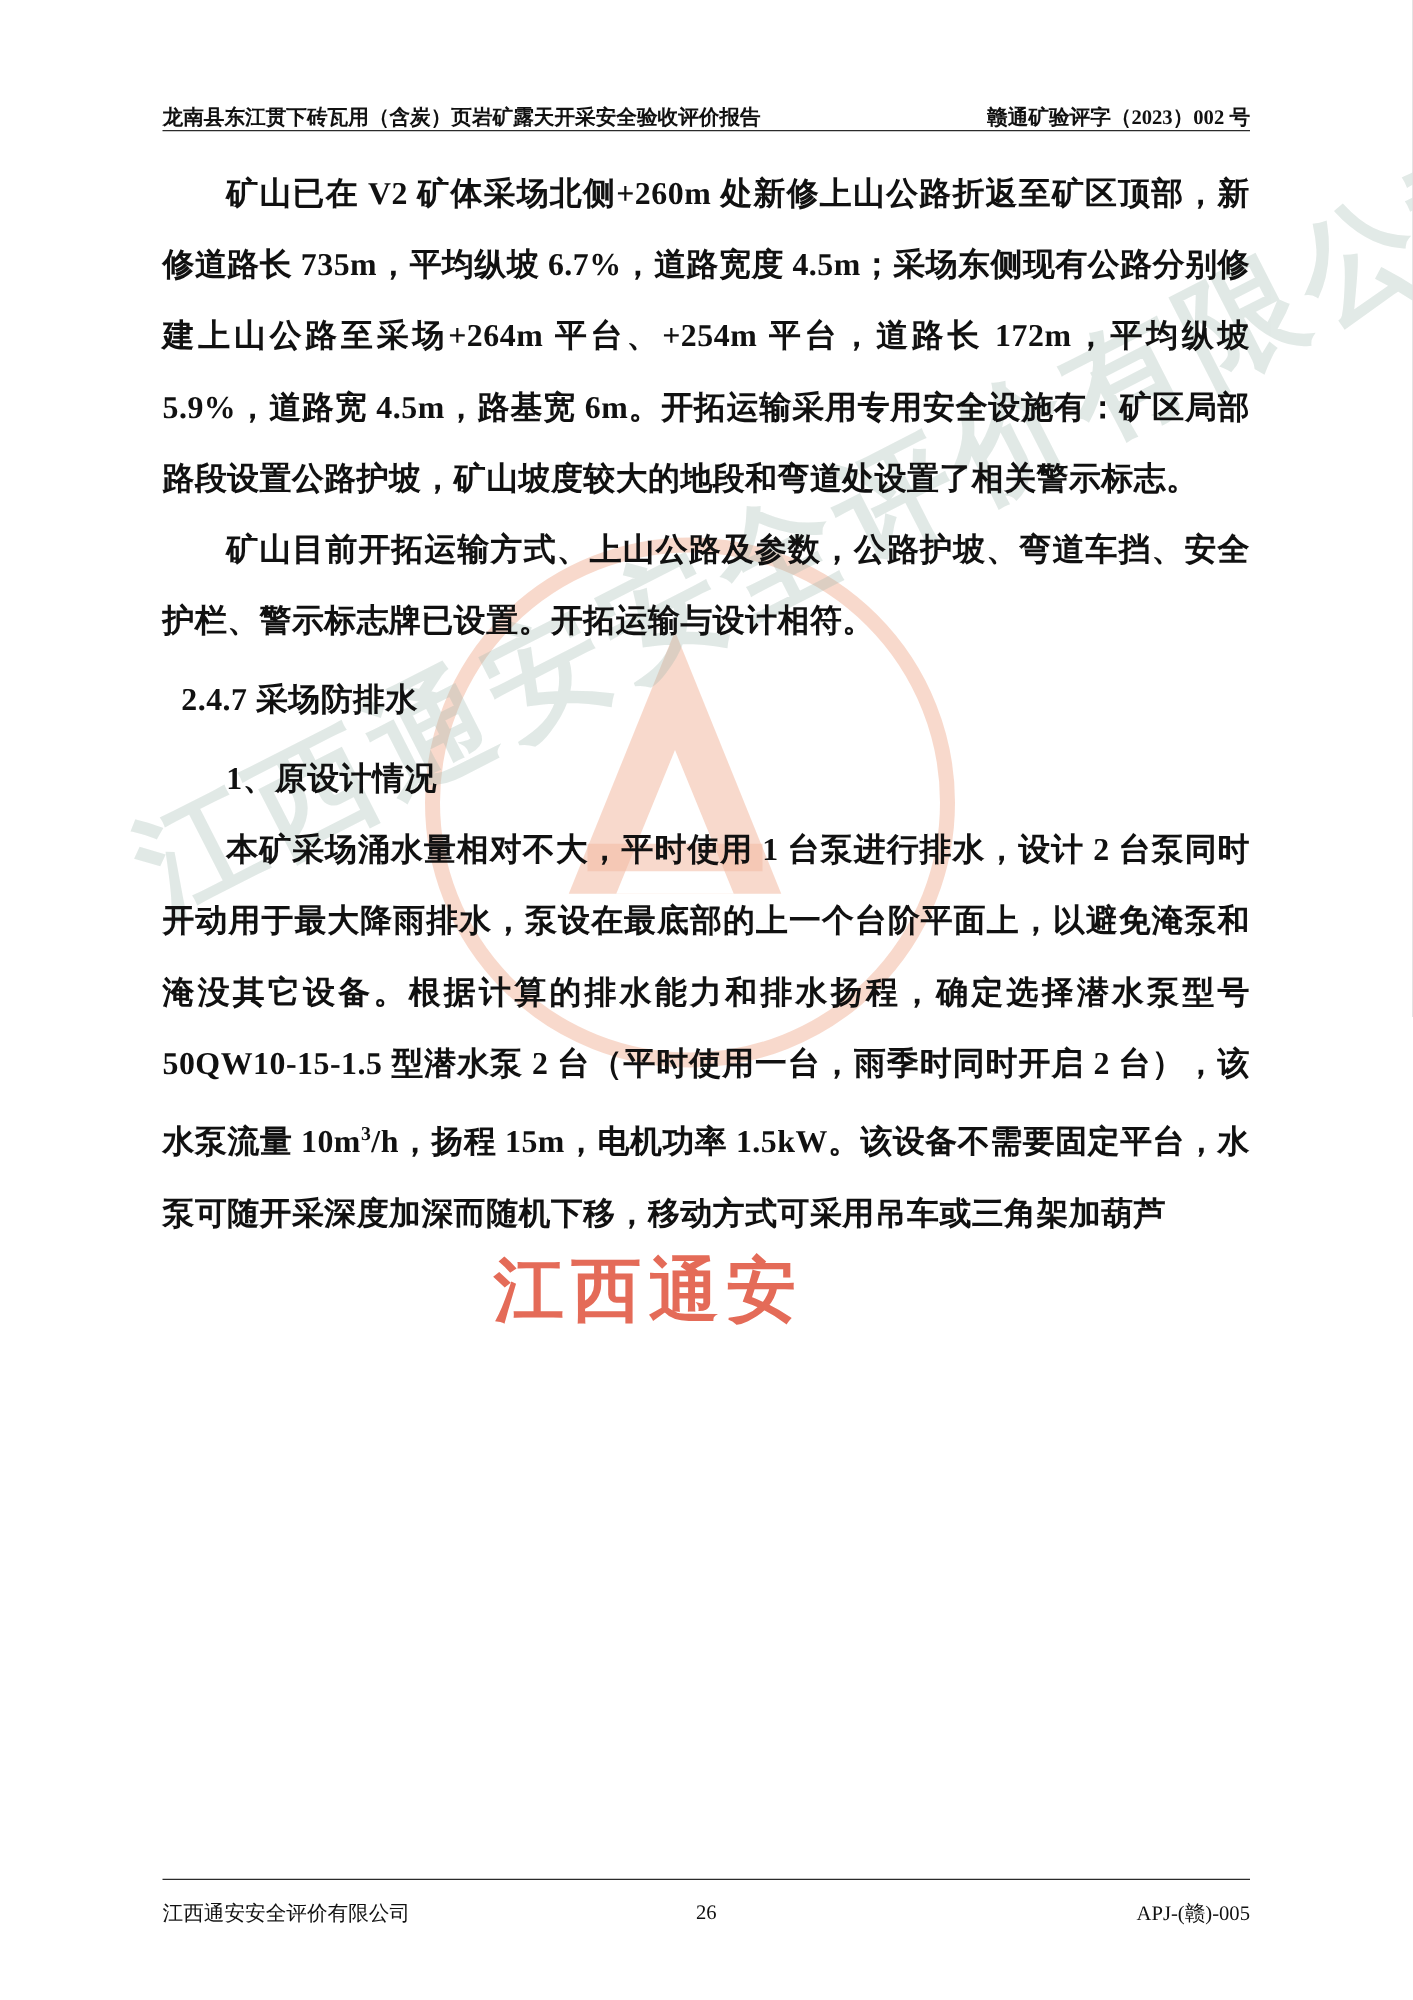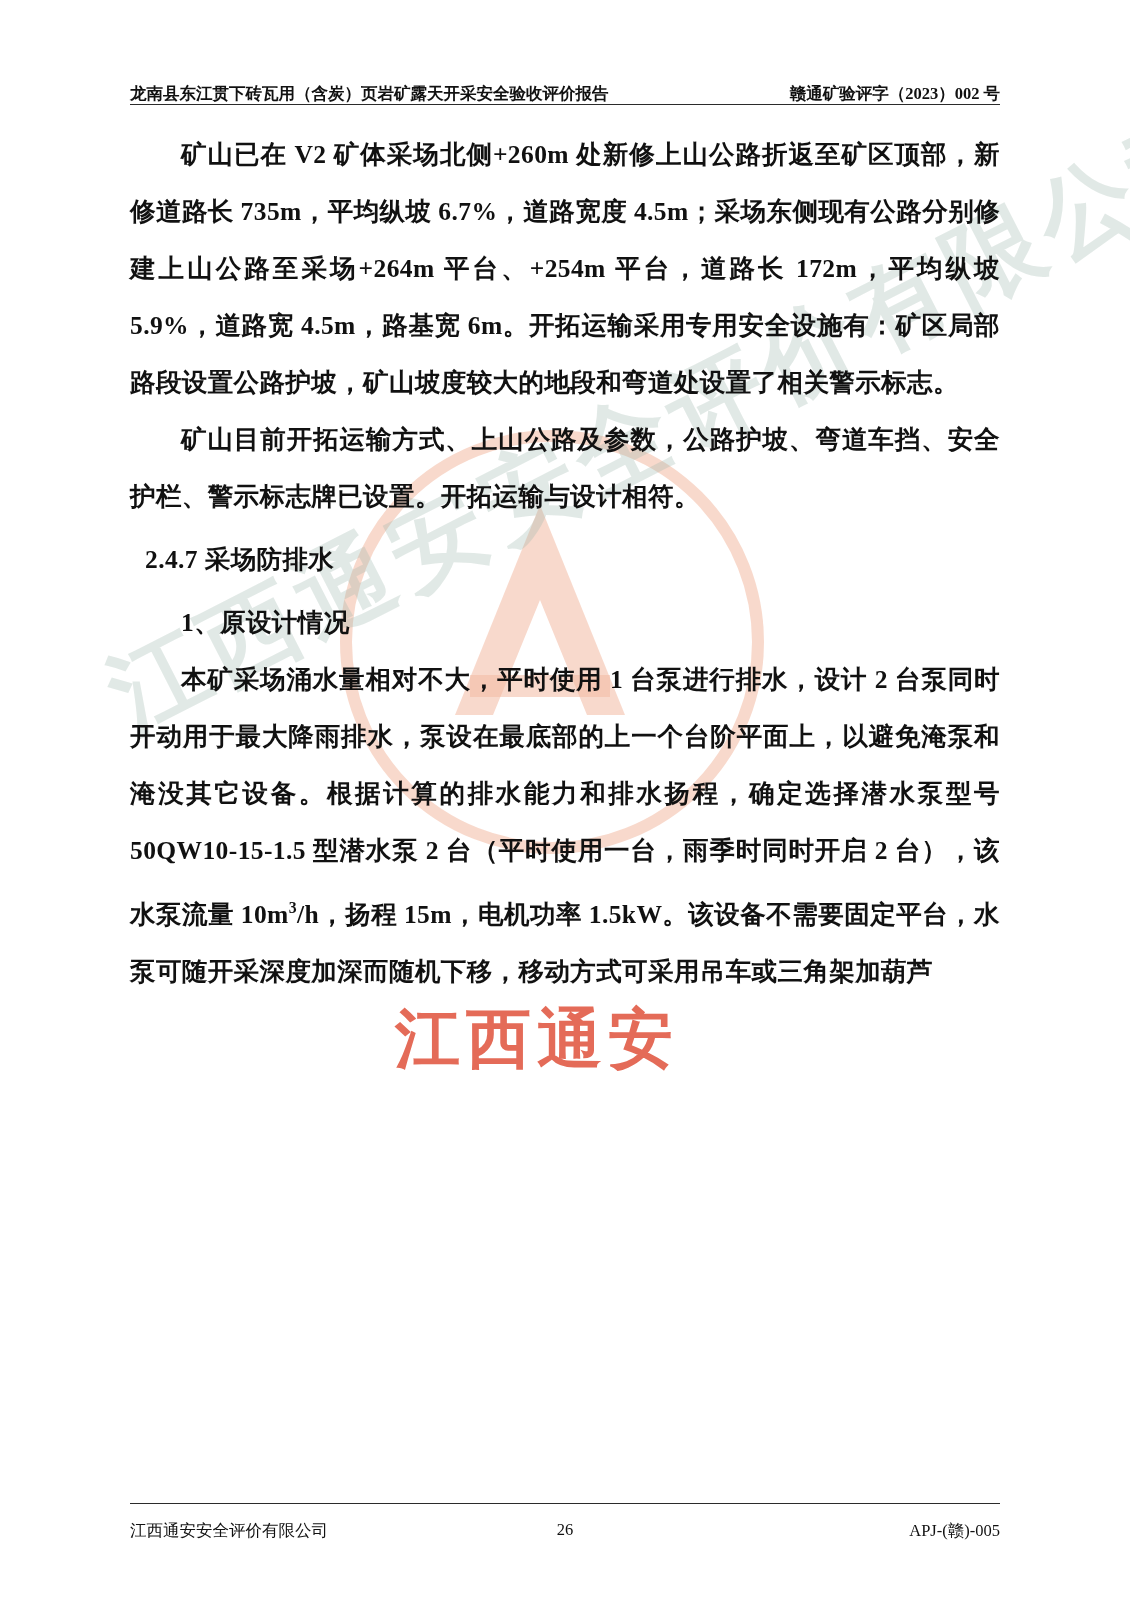--- a/index.html
+++ b/index.html
@@ -77,21 +77,21 @@
     font-size: 96px;
     font-weight: bold;
     letter-spacing: 8px;
     font-family: "DejaVu Sans", sans-serif;
     white-space: nowrap;
   }
   .wm-red {
     position: absolute;
     left: 395px;
     top: 995px;
-    font-size: 65px;
+    font-size: 56px;
     font-weight: bold;
     color: #e0523c;
     opacity: 0.85;
     letter-spacing: 6px;
     font-family: "DejaVu Sans", sans-serif;
   }
 
   
   .header {
     position: absolute;

